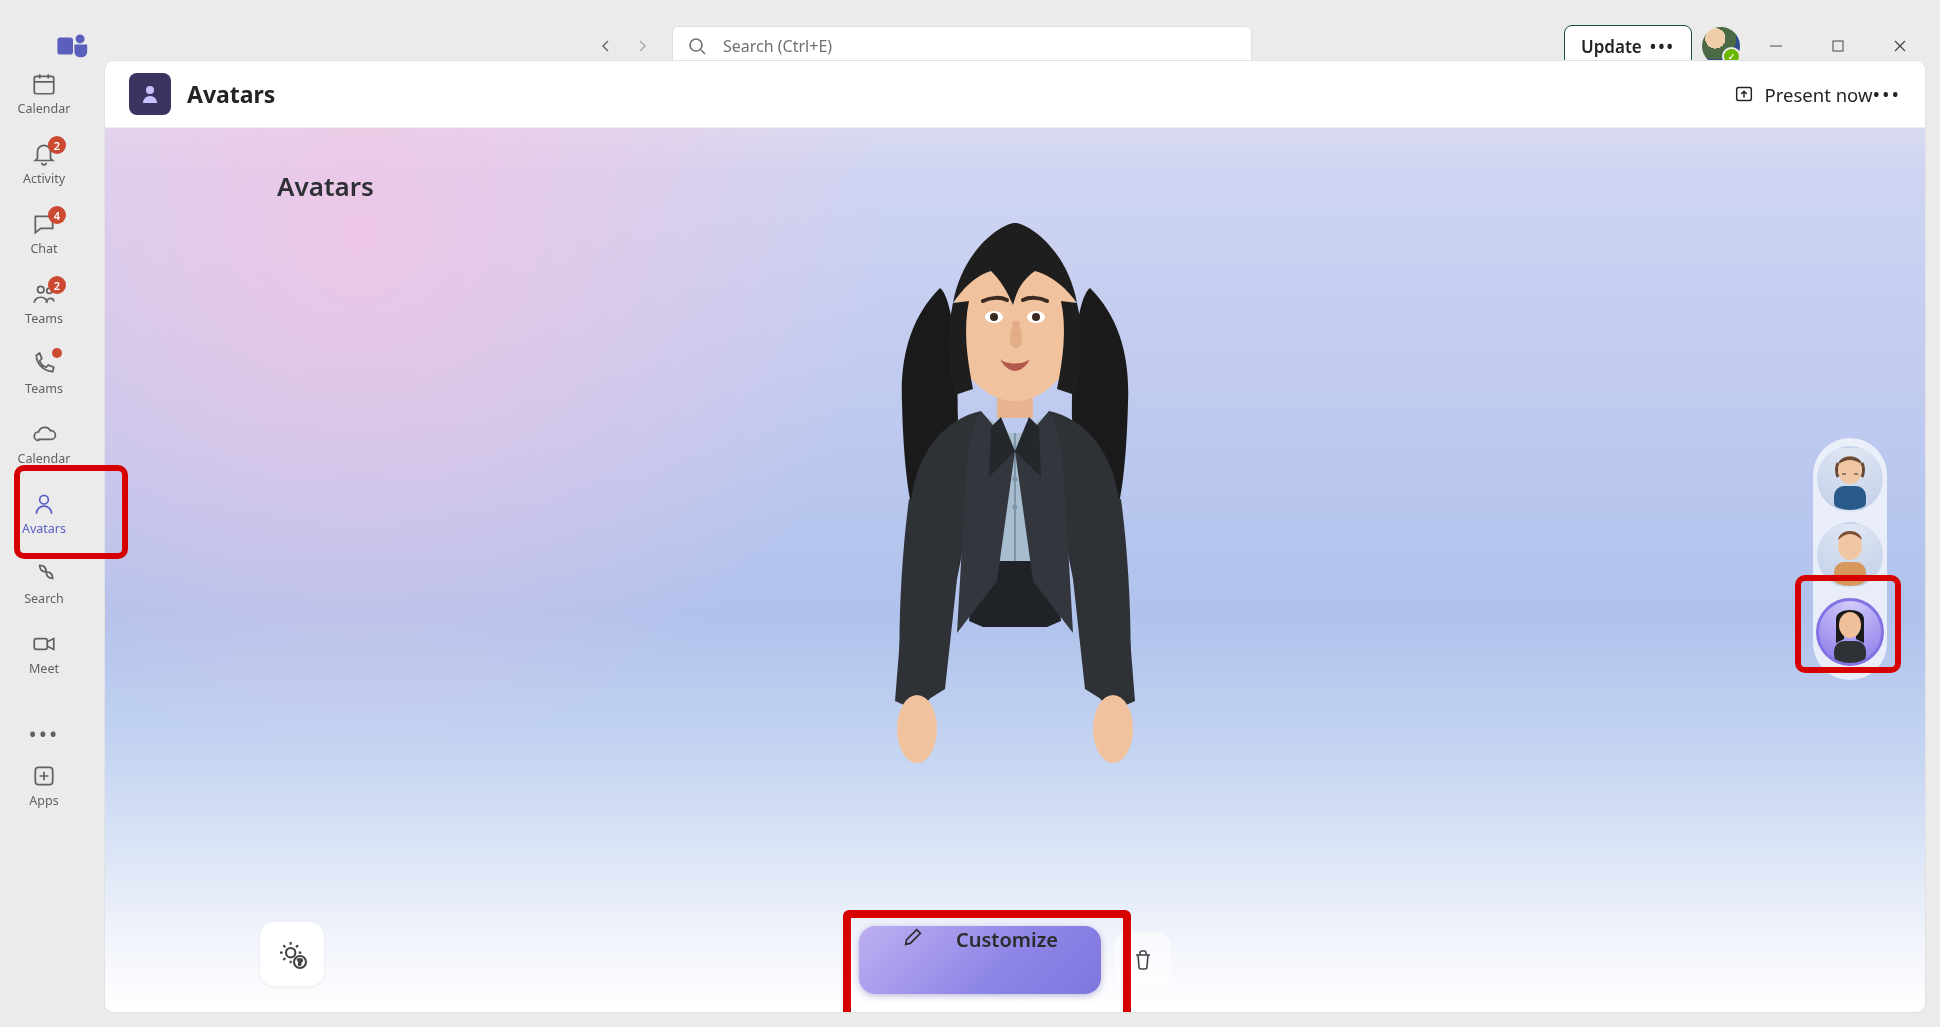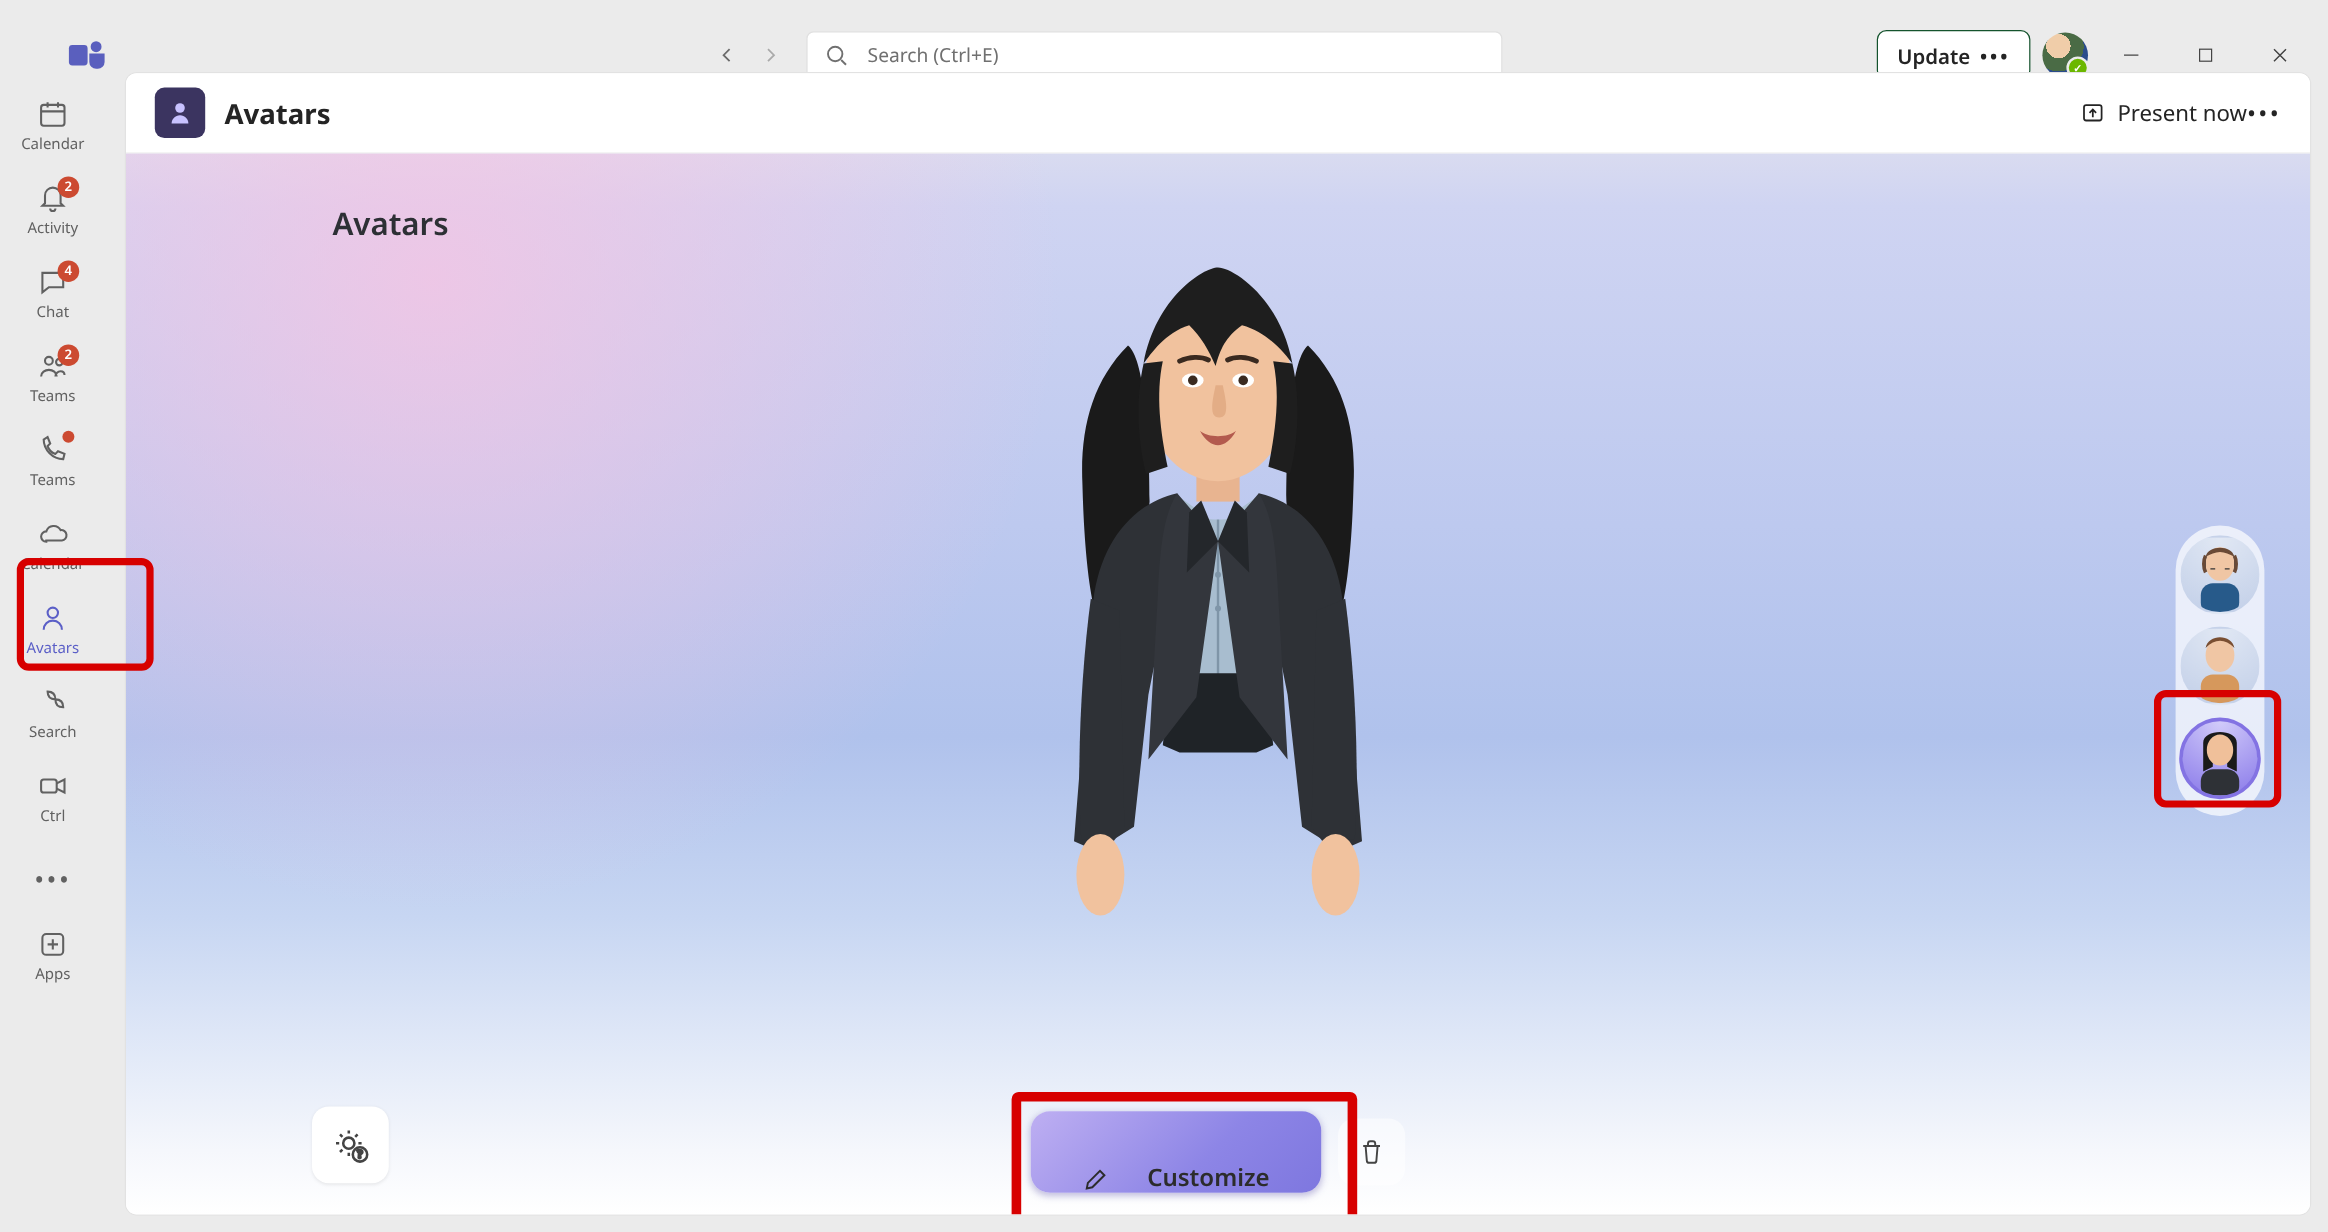--- a/index.html
+++ b/index.html
@@ -88,21 +88,21 @@
   .app-rail {
     position:absolute;
     top: 60px; left:0; bottom:0;
     width: 88px;
     background: #ebebeb;
     display:flex; flex-direction:column; align-items:center;
     padding-top: 10px;
   }
   .rail-item {
     width: 72px; height: 68px;
-    display:flex; flex-direction:column; align-items:center; justify-content:center;
+    display:flex; flex-direction:column; align-items:center; justify-content:flex-start;
     color: #616161;
     border-radius: 6px;
     cursor:pointer;
     position:relative;
     margin-bottom: 2px;
   }
   .rail-item.active { color:#5b5fc7; }
   .rail-item .ricon { width:28px; height:28px; display:flex; align-items:center; justify-content:center; position:relative; }
   .rail-item .rlabel { font-size: 12.5px; margin-top: 2px; }
   .rail-badge {
@@ -247,21 +247,21 @@
   .bottom-center {
     position:absolute;
     left:50%; bottom: 18px;
     transform: translateX(-50%);
     display:flex; align-items:center; gap: 14px;
   }
   .customize-btn {
     width: 242px; height: 68px;
     border-radius: 16px;
     background: linear-gradient(135deg, #beaff2 0%, #8d85e6 60%, #7e77df 100%);
-    display:flex; align-items:flex-end; justify-content:center; gap:32px;
+    display:flex; align-items:flex-start; justify-content:center; gap:32px;
     color:#2c2c2c; font-size:20px; font-weight:600;
     cursor:pointer;
     box-shadow: 0 2px 6px rgba(80,70,160,0.35);
   }
   .customize-highlight {
     position:absolute;
     left:-16px; top:-16px;
     width:272px; height:100px;
     border:8px solid #d70000; border-radius:6px;
     pointer-events:none;
@@ -415,21 +415,21 @@
     <span class="rlabel">Search</span>
   </div>
 
   <div class="rail-item">
     <span class="ricon">
       <svg width="26" height="26" viewBox="0 0 24 24" fill="none" stroke="currentColor" stroke-width="1.6">
           <rect x="3" y="7" width="12" height="10" rx="2"></rect>
           <path d="m15 10 6-3v10l-6-3"></path>
         </svg>
     </span>
-    <span class="rlabel">Ctrl</span>
+    <span class="rlabel">Meet</span>
   </div>
 
   <div class="rail-spacer-more">•••</div>
 
   <div class="rail-item" style="margin-top:4px;">
     <span class="ricon">
       <svg width="26" height="26" viewBox="0 0 24 24" fill="none" stroke="currentColor" stroke-width="1.6">
           <rect x="4" y="4" width="16" height="16" rx="3"></rect>
           <path d="M12 8v8M8 12h8"></path>
         </svg>

